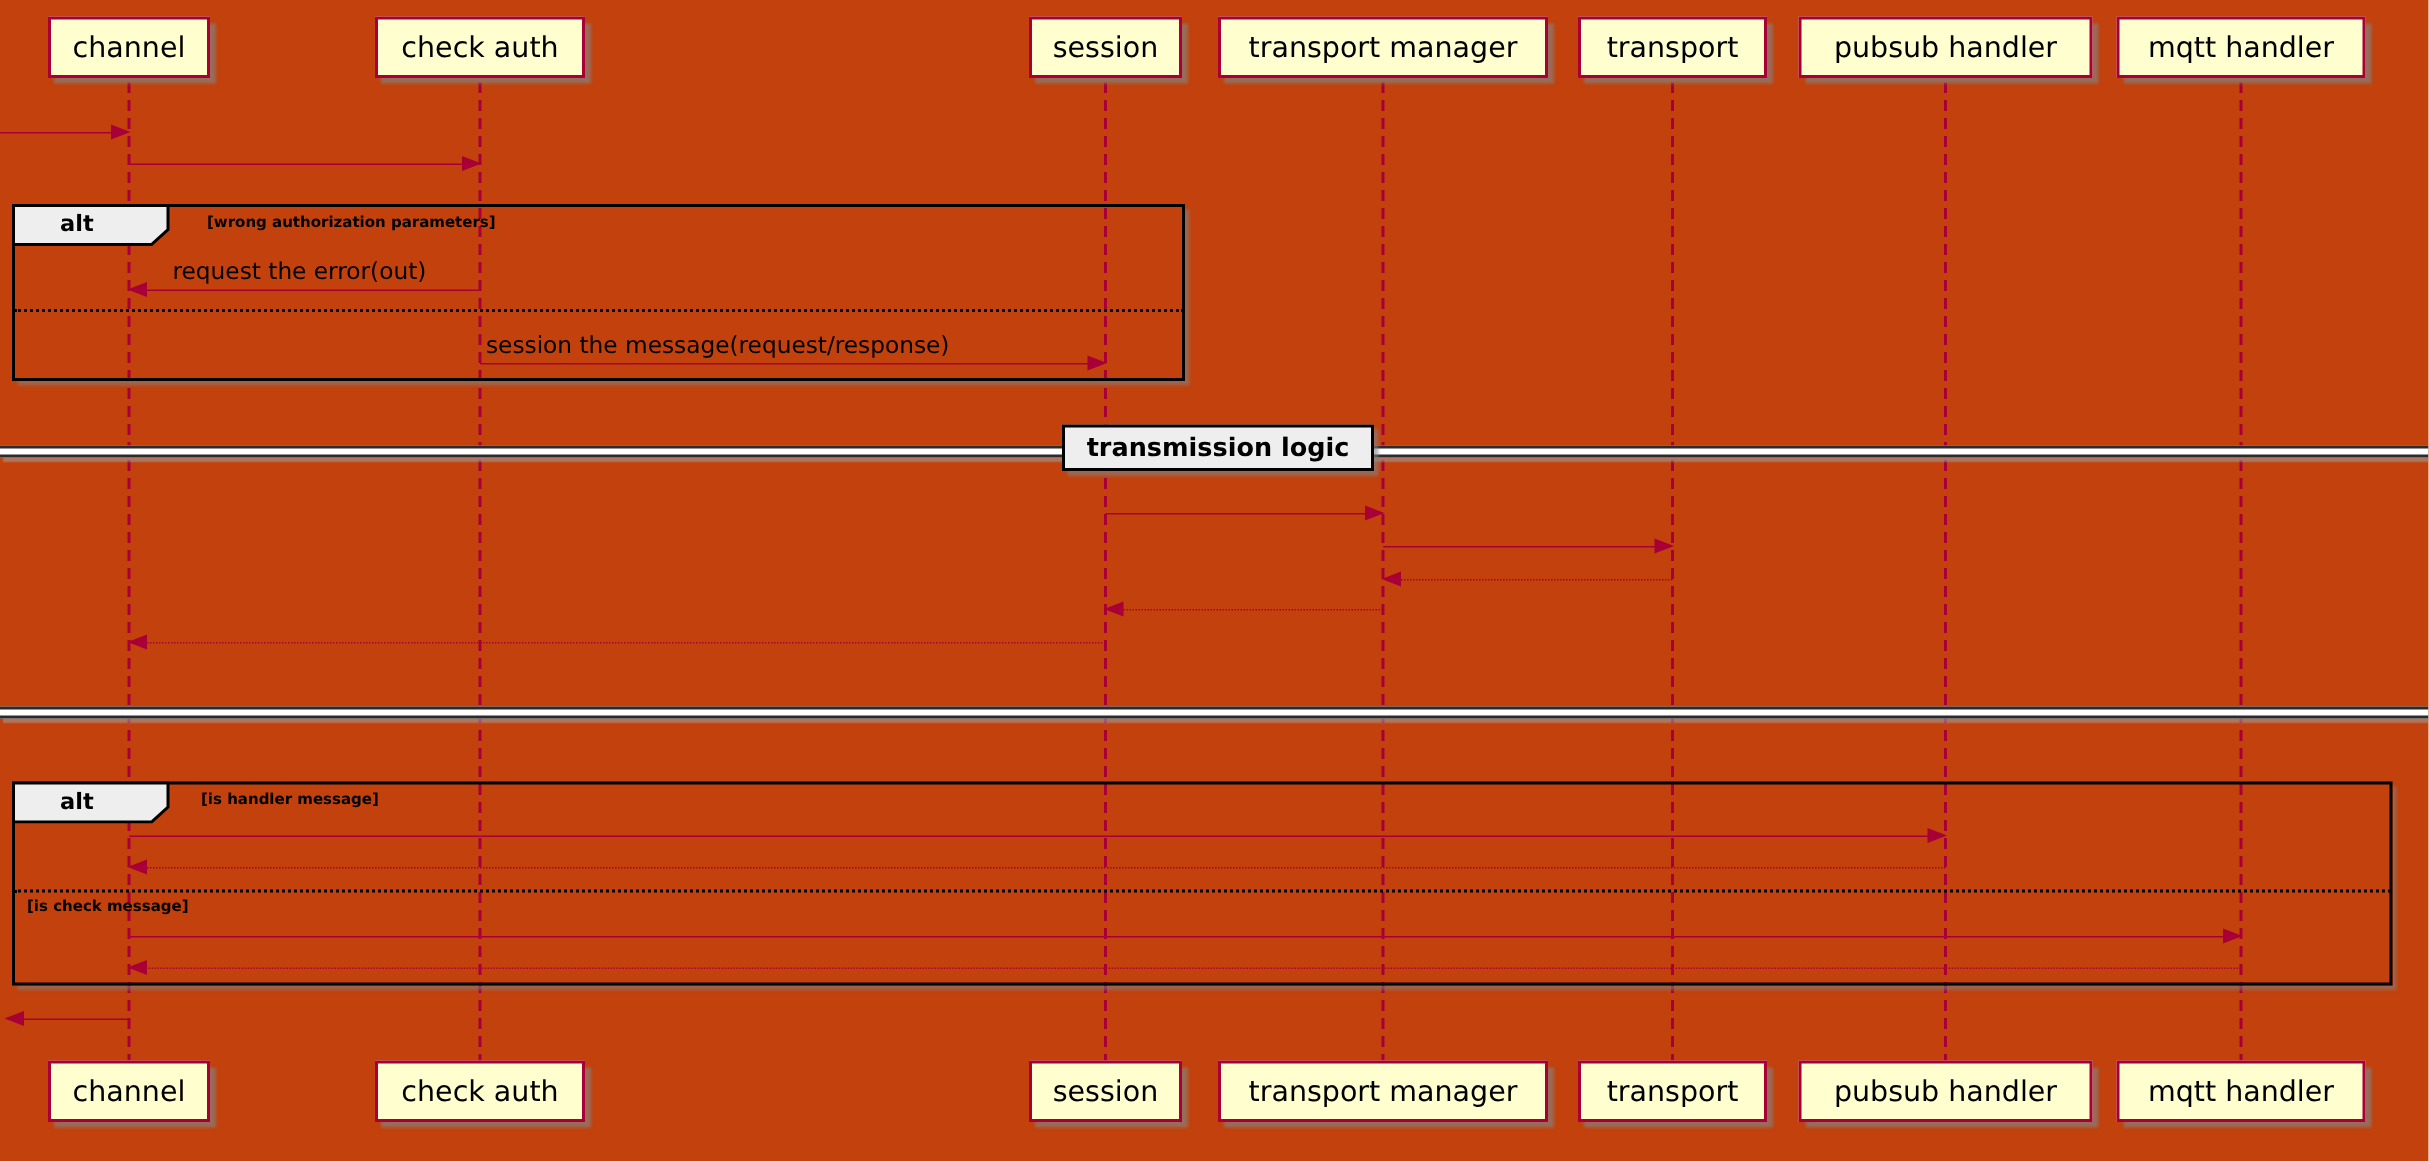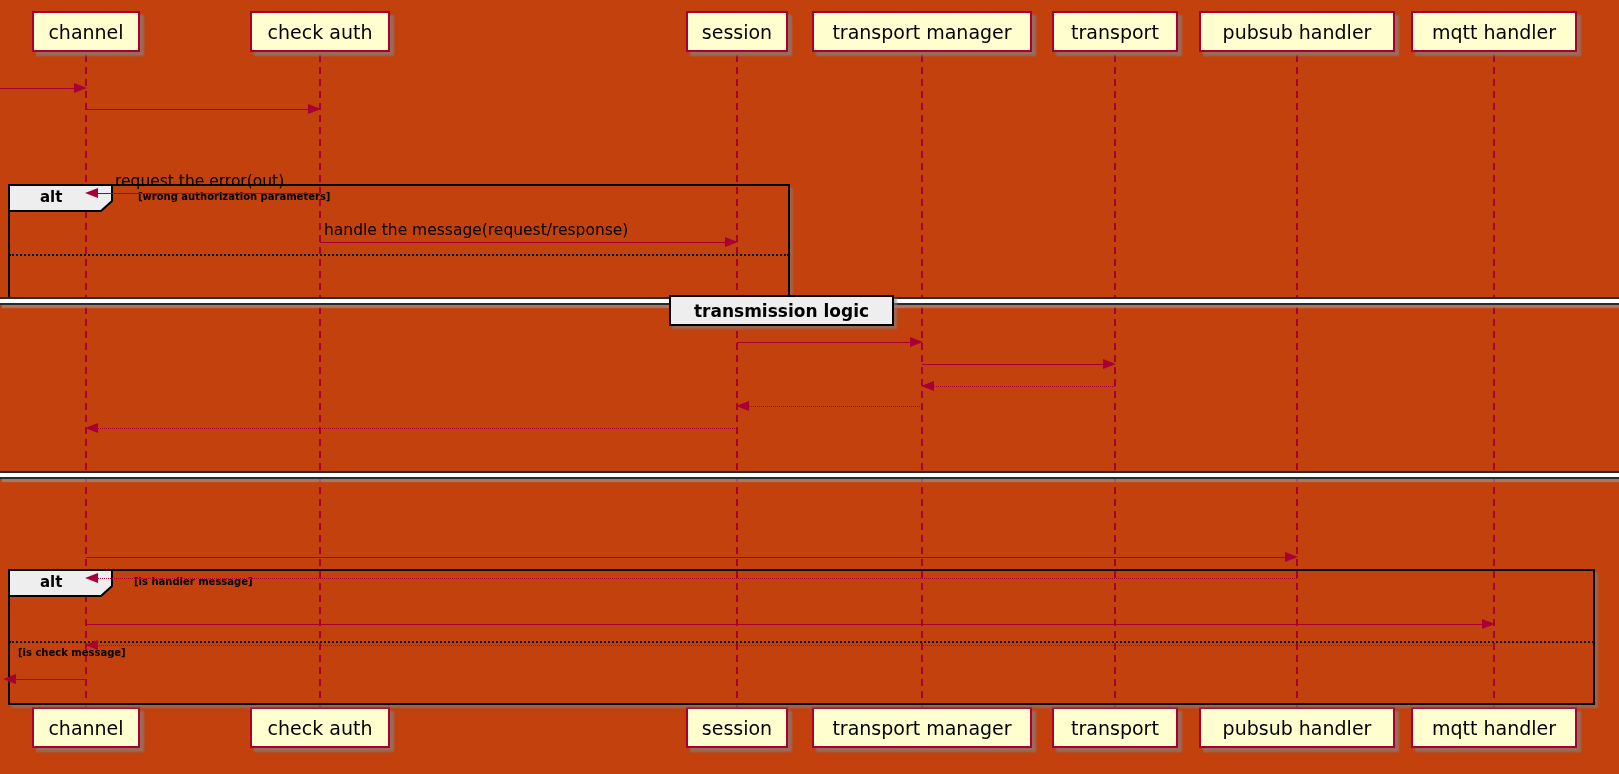--- a/index.html
+++ b/index.html
@@ -24,21 +24,21 @@
   .msg .ln{position:absolute;top:-1px;height:0;border-top:1.8px solid #A80036;}
   .msg.dir-r .ln{left:0;right:9px;}
   .msg.dir-l .ln{left:9px;right:0;}
   .msg.dot .ln{border-top-style:dotted;}
   .msg .head{position:absolute;top:-6px;width:0;height:0;border-top:5.5px solid transparent;border-bottom:5.5px solid transparent;}
   .msg.dir-r .head{right:-1px;border-left:13px solid #A80036;}
   .msg.dir-l .head{left:-1px;border-right:13px solid #A80036;}
   .msg .lbl{position:absolute;bottom:4px;font-size:15.5px;white-space:nowrap;color:#000;}
   
   .frame{position:absolute;border:2.4px solid #000;box-sizing:border-box;
-         box-shadow:3px 3px 2px rgba(130,130,130,0.55);background:transparent;margin-top:48px;}
+         box-shadow:3px 3px 2px rgba(130,130,130,0.55);background:transparent;}
   .frame .tab-svg{position:absolute;top:-2px;left:-2px;}
   .frame .alt-lbl{position:absolute;top:2px;left:30px;font-size:15px;font-weight:bold;}
   .guard{position:absolute;font-size:10px;font-weight:bold;white-space:nowrap;}
   .frame .sep{position:absolute;left:-1px;right:-1px;height:0;border-top:2px dotted #000;}
   
   .divider-lines{position:absolute;left:0;width:1619px;height:4px;background:#fff;
     border-top:2px solid #2b2b2b;border-bottom:2px solid #2b2b2b;
     box-shadow:2px 3px 1px rgba(160,160,160,0.55);}
   .divider-box{position:absolute;background:#EEEEEE;border:2.4px solid #000;box-sizing:border-box;
     box-shadow:3px 3px 2px rgba(130,130,130,0.6);
@@ -115,21 +115,21 @@
     <svg class="tab-svg" width="106" height="28" viewBox="0 0 106 28">
       <path d="M1,1 H104 V17 L93,27 H1 Z" fill="#EEEEEE" stroke="#000000" stroke-width="2"></path>
     </svg>
     <span class="alt-lbl">alt</span>
     <span class="guard" style="left:124px;top:5px;">[is handler message]</span>
     <div class="sep" style="top:70px;"></div>
     <span class="guard" style="left:8px;top:76px;">[is check message]</span>
   </div>
 
   <div class="divider-lines" style="top:297px;"></div>
-  <div class="divider-box" style="left:669px;top:283px;width:225px;height:31px;margin-top:12px;">
+  <div class="divider-box" style="left:708px;top:283px;width:208px;height:31px;">
     <span>transmission logic</span>
   </div>
 
   <div class="divider-lines" style="top:471px;"></div>
 
   <div class="msg dir-r" style="left:0px;top:89px;width:86px;">
     <i class="ln"></i>
       <i class="head"></i>
   </div>
 
@@ -140,21 +140,21 @@
 
   <div class="msg dir-l" style="left:86px;top:194px;width:234px;">
     <i class="ln"></i>
       <i class="head"></i>
     <span class="lbl" style="left:29px;">request the error(out)</span>
   </div>
 
   <div class="msg dir-r" style="left:320px;top:243px;width:417px;">
     <i class="ln"></i>
       <i class="head"></i>
-    <span class="lbl" style="left:4px;">handle the message(request/response)</span>
+    <span class="lbl" style="left:4px;">session the message(request/response)</span>
   </div>
 
   <div class="msg dir-r" style="left:737px;top:343px;width:185px;">
     <i class="ln"></i>
       <i class="head"></i>
   </div>
 
   <div class="msg dir-r" style="left:922px;top:365px;width:193px;">
     <i class="ln"></i>
       <i class="head"></i>

